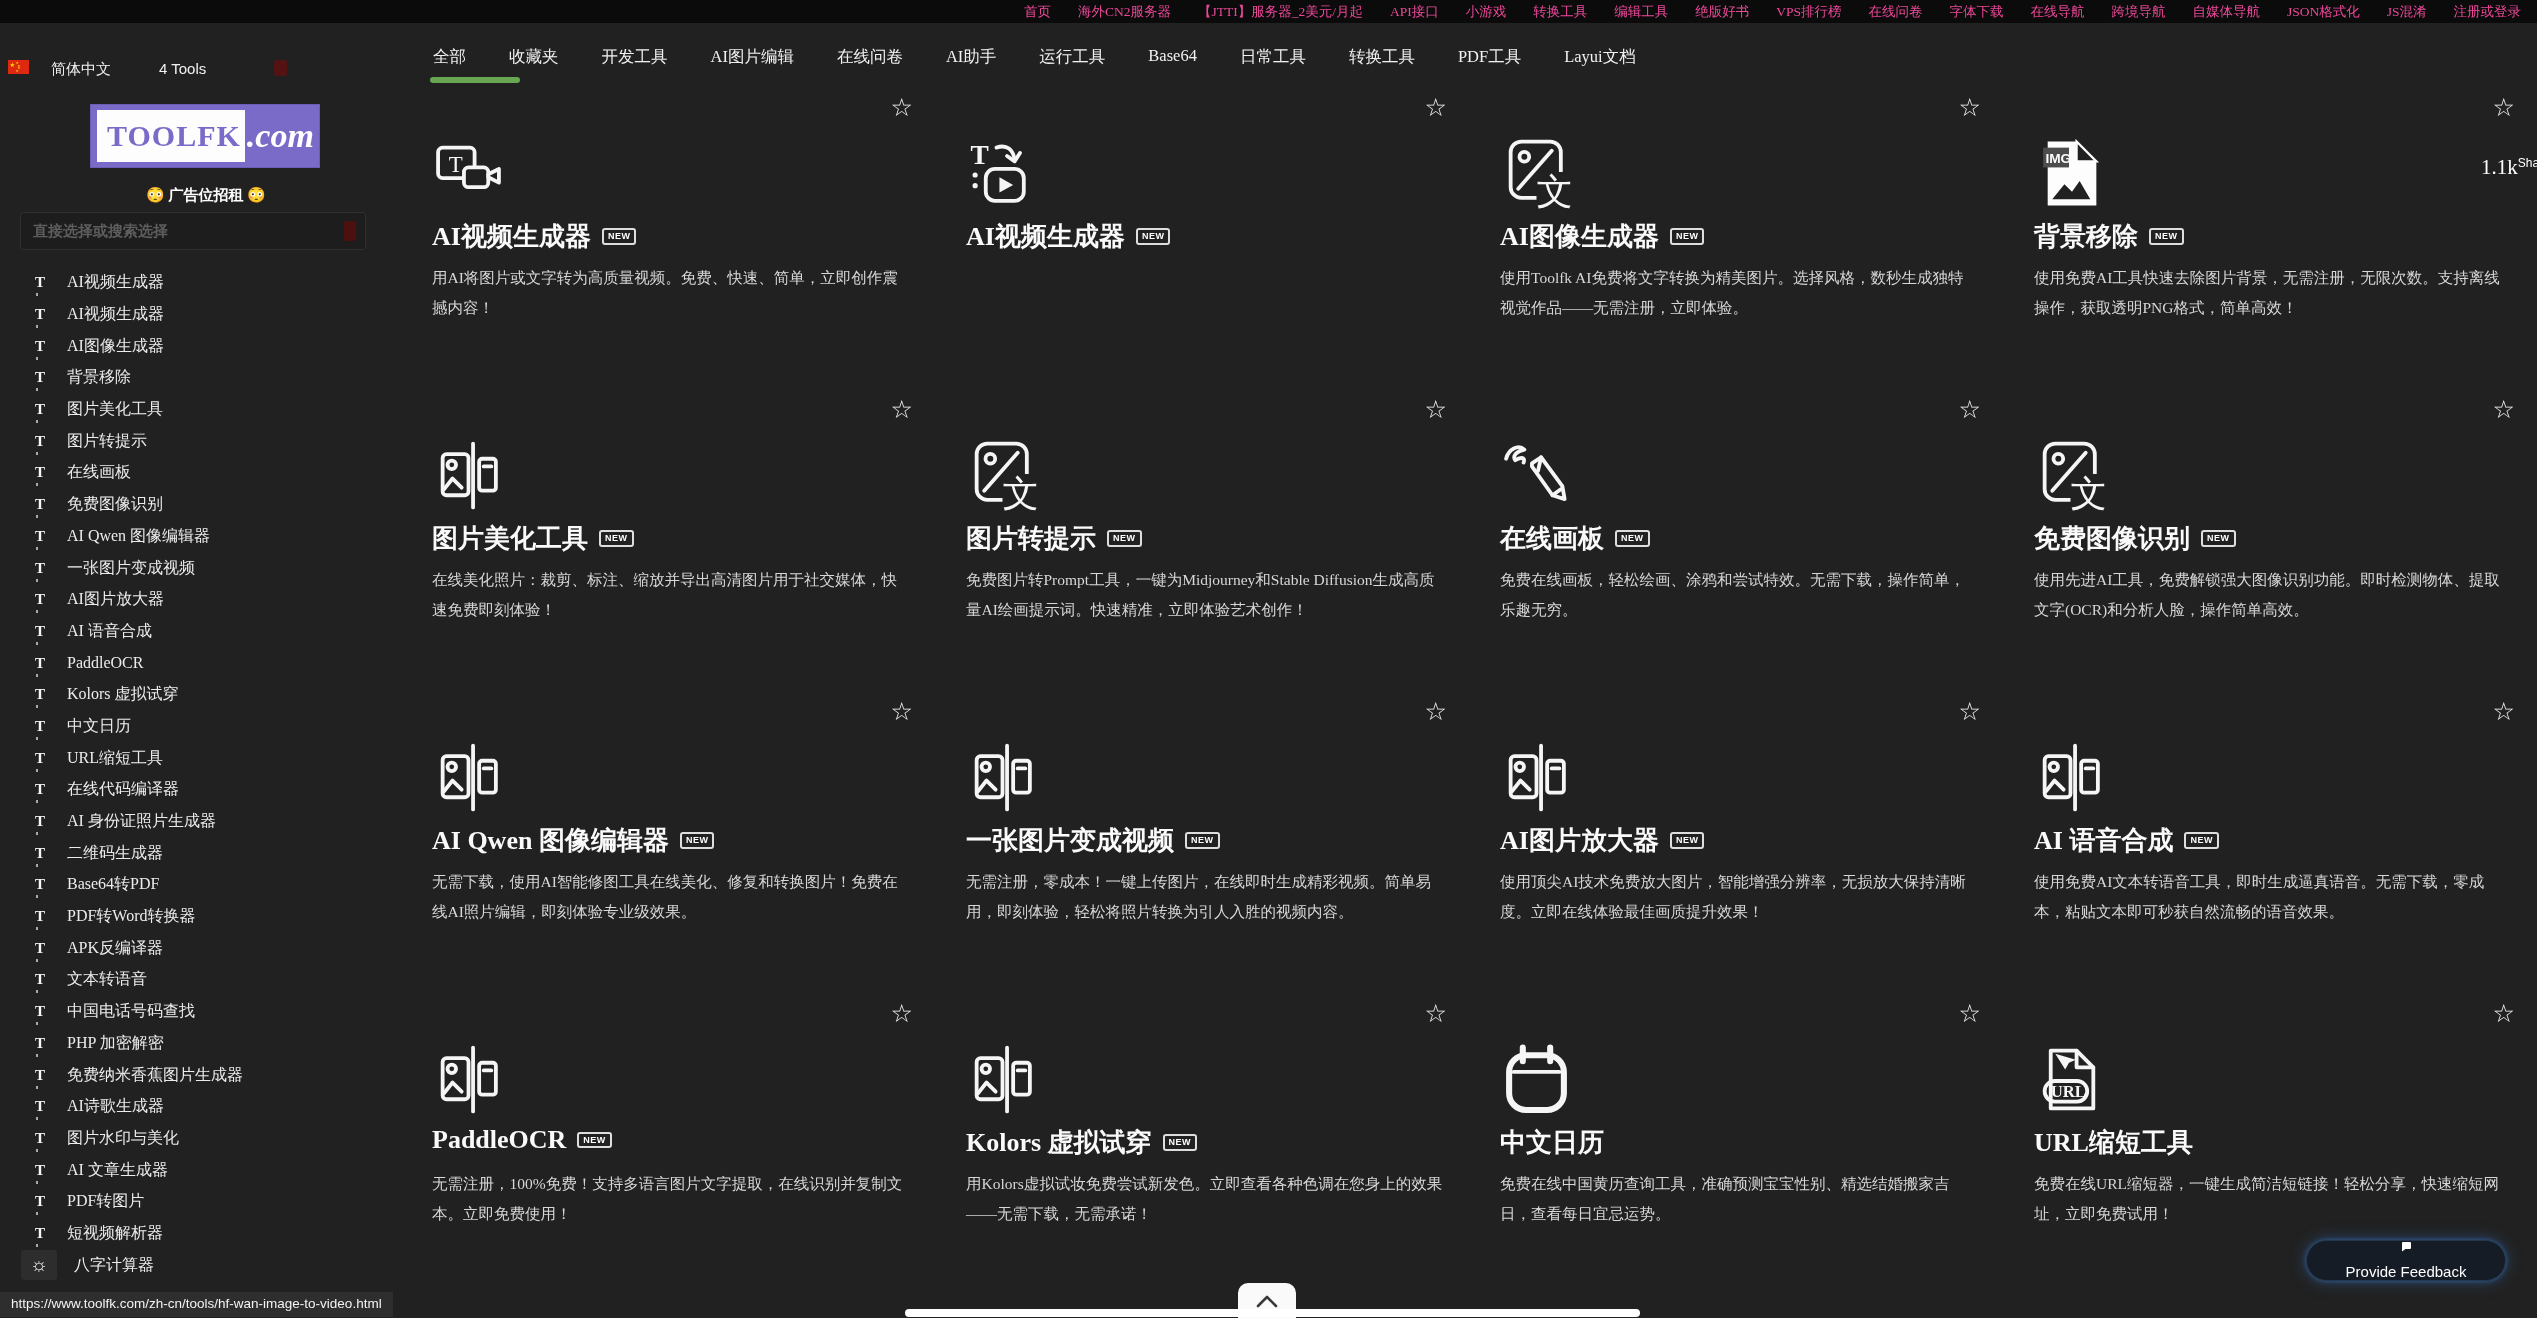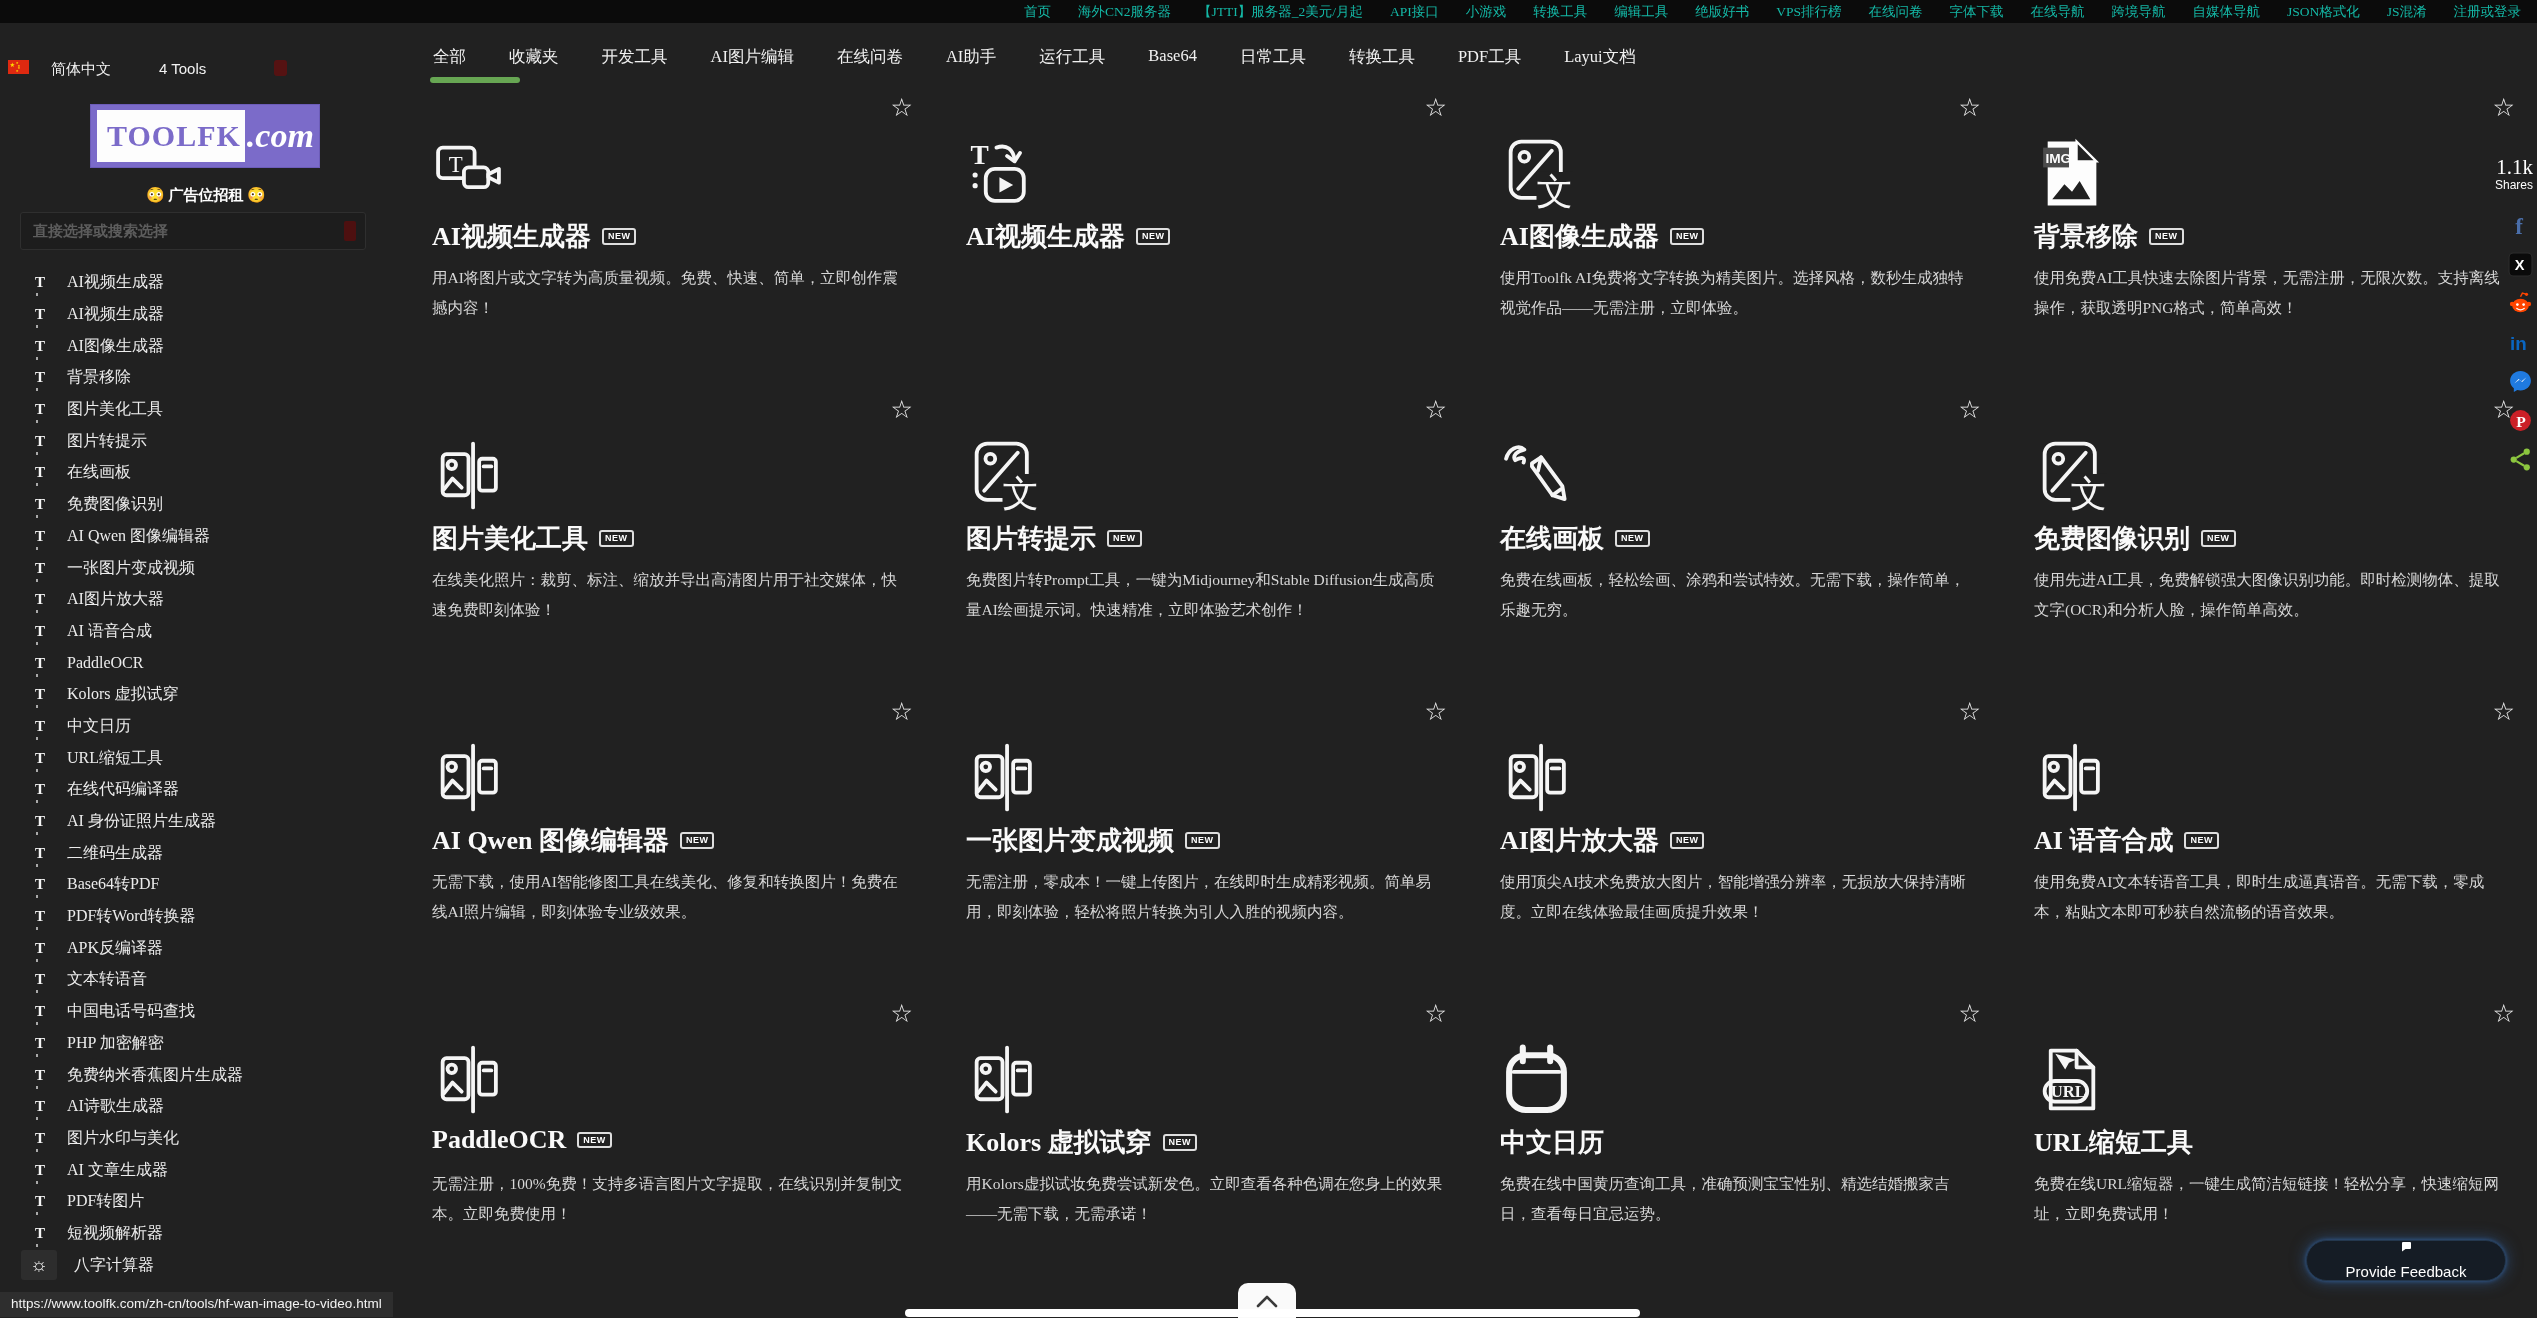--- a/index.html
+++ b/index.html
@@ -9,21 +9,21 @@
     background: #212121;
     font-family: "Liberation Serif", "DejaVu Serif", serif;
     color: #ededed;
   }
   
   .topnav {
     position: absolute; left:0; top:0; width:2537px; height:23px;
     background:#0b0b0b; display:flex; justify-content:flex-end; align-items:center;
     gap:27px; padding-right:16px;
   }
-  .nav-item { font-size:13.5px; color:#14b8a6; text-decoration:none; white-space:nowrap; cursor:pointer; }
+  .nav-item { font-size:13.5px; color:#ec4899; text-decoration:none; white-space:nowrap; cursor:pointer; }
   
   .lang-row { position:absolute; left:8px; top:60px; display:flex; align-items:flex-start; gap:22px; font-size:15px; color:#f2f2f2; cursor:pointer; }
   .flag { width:21px; height:14px; display:inline-block; }
   .tools-count { margin-left:26px; font-family:"Liberation Sans",sans-serif; font-size:15px; }
   .hot-dot { width:13px; height:16px; background:#551212; border-radius:3px; margin-left:46px; }
   .logo {
     position:absolute; left:90px; top:104px; width:230px; height:64px;
     background:#7b6bc9; display:flex; align-items:center; cursor:pointer;
     box-shadow:0 0 0 1px #6c5cb8 inset;
   }
@@ -62,21 +62,21 @@
   .card-icon { position:absolute; top:42px; left:2px; width:73px; height:73px; }
   .card-icon svg { width:100%; height:100%; }
   .card-title { position:absolute; top:124px; left:2px; font-size:26px; font-weight:600; color:#fafafa; display:flex; align-items:center; gap:11px; white-space:nowrap; }
   .badge {
     font-family:"Liberation Sans",sans-serif; font-size:9px; font-weight:bold;
     color:#fff; border:2px solid #dedede; border-radius:3px; padding:1px 4px;
     letter-spacing:.5px; line-height:1.15;
   }
   .card-desc { position:absolute; top:168px; left:2px; right:26px; font-size:15.5px; line-height:1.95; color:#d7d7d7; }
   
-  .share-rail { position:absolute; right:4px; top:156px; width:52px; display:flex; flex-direction:column; align-items:flex-end; color:#fff; }
+  .share-rail { position:absolute; right:4px; top:156px; width:52px; display:flex; flex-direction:row; align-items:flex-start; color:#fff; }
   .share-count { font-size:21px; line-height:1.05; }
   .share-label { font-size:12px; font-family:"Liberation Sans",sans-serif; margin-bottom:14px; }
   .share-ico { width:25px; height:25px; margin:7px 0; cursor:pointer; }
   .share-ico svg { width:100%; height:100%; }
   
   .feedback {
     position:absolute; left:2306px; top:1240px; width:200px; height:41px; border-radius:21px;
     background:#151c25; border:1px solid #24374d;
     box-shadow:0 0 16px rgba(56,118,199,.5), 0 0 4px rgba(56,118,199,.6);
     color:#fff; display:flex; align-items:center; justify-content:center; gap:10px;

